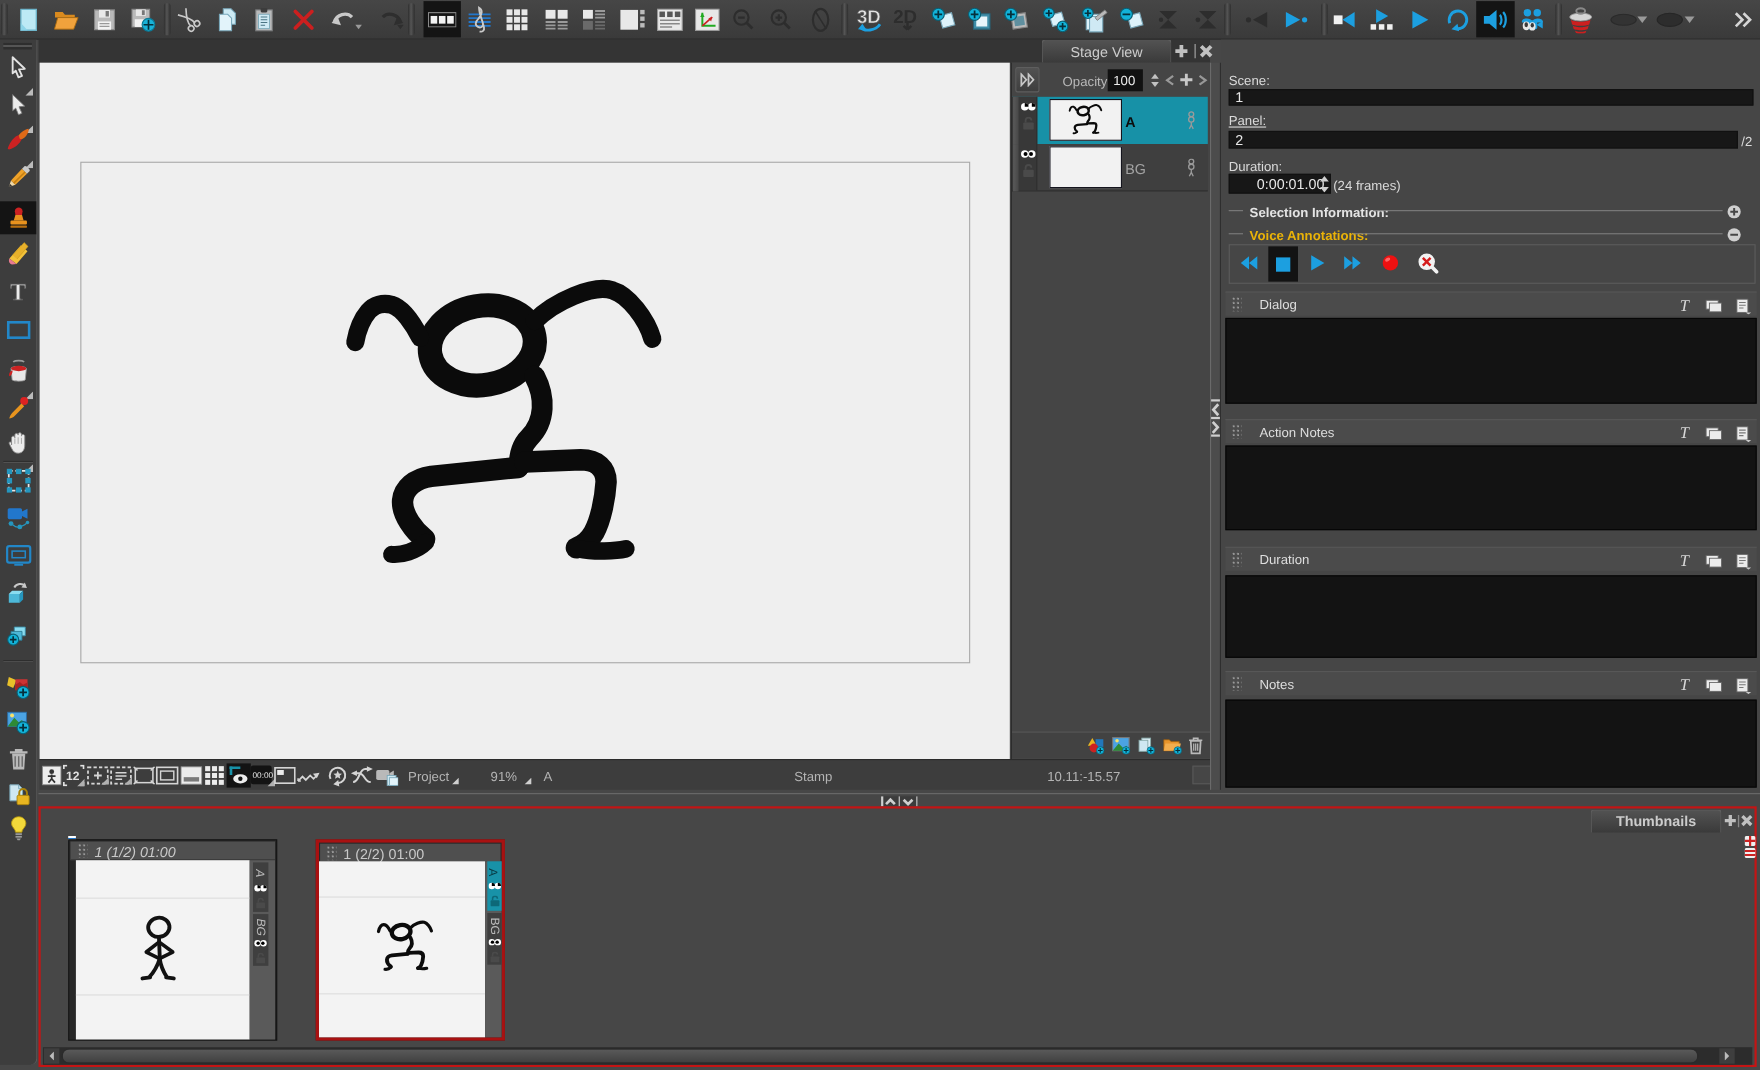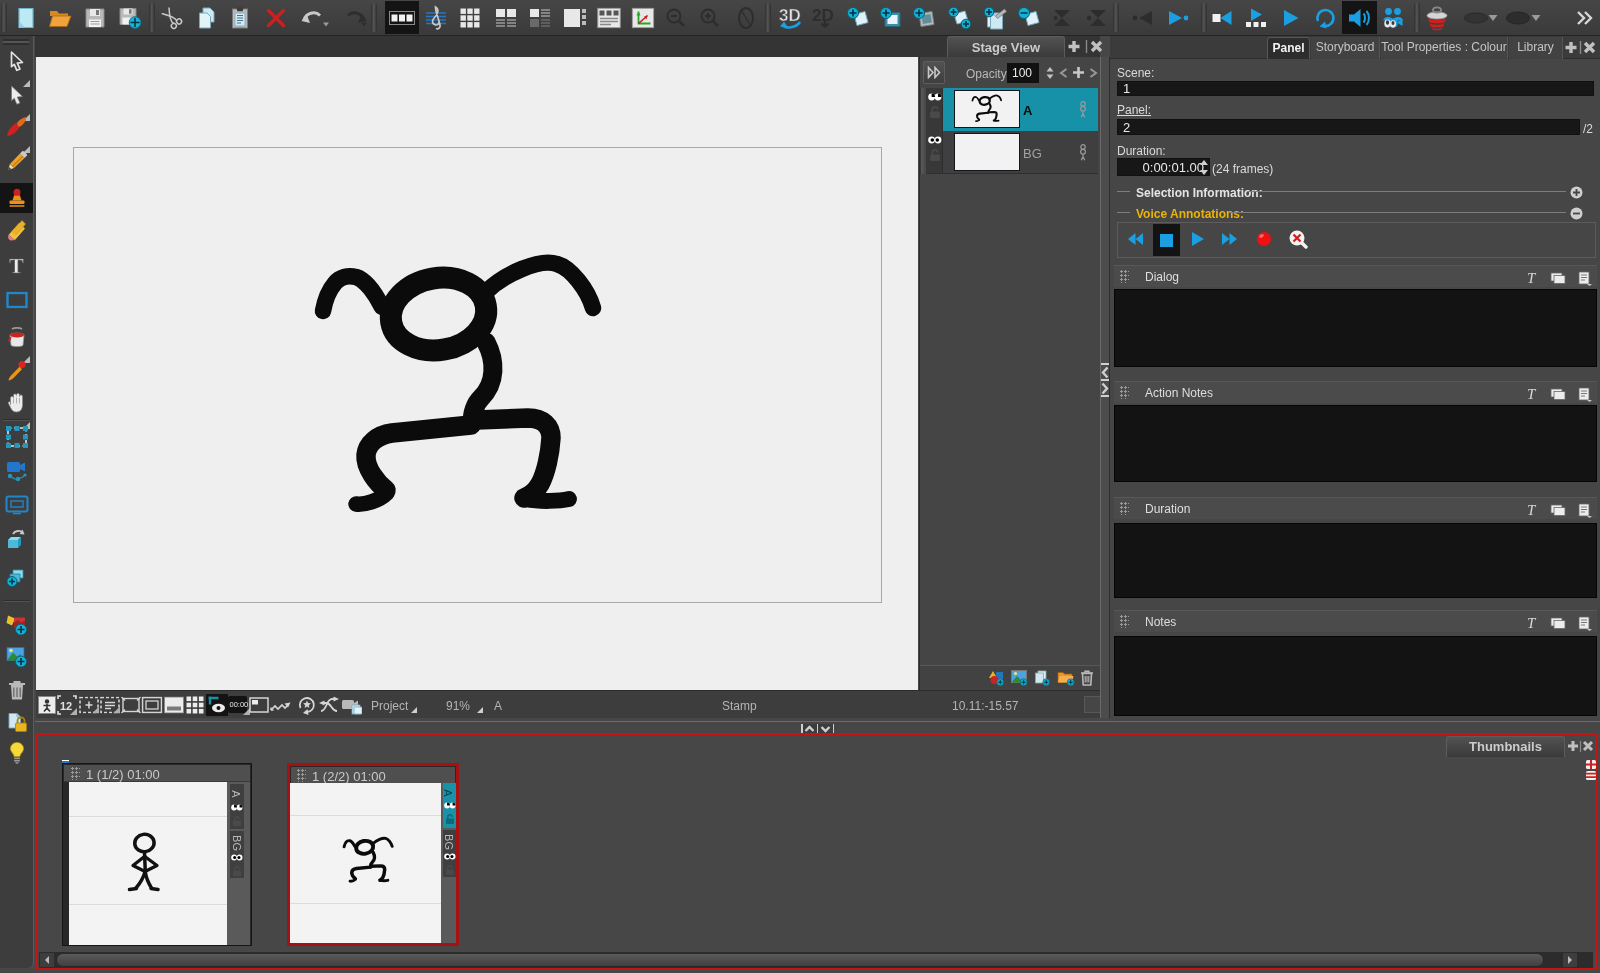--- a/index.html
+++ b/index.html
@@ -21,21 +21,21 @@
 #leftbar { left:0; top:36px; width:34px; height:932px; background:#3d3d3d;
   border-right:1px solid #5a5a5a; border-radius:0 0 6px 0; }
 .licon { position:absolute; left:50%; transform:translate(-50%,-50%); }
 .ldark { position:absolute; left:0; width:33px; background:#141414; }
 .lsep { position:absolute; left:3px; width:27px; height:2px; background:#2e2e2e; border-bottom:1px solid #525252;}
 
 
 #stagetabs { left:35px; top:36px; width:1065px; height:21px; background:#343434; }
 .tab { position:absolute; top:0px; height:21px; white-space:nowrap; background:linear-gradient(#525252,#3a3a3a);
   border:1px solid #5d5d5d; border-bottom:none; border-radius:3px 3px 0 0;
-  color:#cccccc; font-size:13px; font-weight:bold; text-align:center; }
+  color:#cccccc; font-size:13px; font-weight:normal; text-align:center; }
 #canvas { left:36px; top:57px; width:882px; height:633px; background:#efefef; }
 #frame { position:absolute; left:37px; top:90px; width:809px; height:456px; border:1px solid #a8a8a8; }
 
 
 #layers { left:919px; top:57px; width:181px; height:633px; background:#454545; border-left:1px solid #2c2c2c;}
 #opacrow { position:absolute; left:0; top:0; width:181px; height:31px; background:#454545; }
 .lrow { position:absolute; left:0; width:178px; height:43px; }
 .lrow .thumb { position:absolute; left:34px; top:2px; width:66px; height:38px; background:#f2f2f2; border:1px solid #15151e; }
 .eyecol { position:absolute; left:0; top:0; width:23px; height:43px; background:#383838; border-right:1px solid #2e2e2e;}
 .egut { position:absolute; left:1px; top:0; width:5px; height:43px; background:linear-gradient(90deg,#5a5a5a,#474747); }
@@ -709,31 +709,20 @@
         <path d="M6.5 1.5 L2 6.5 L6.5 11.5" stroke="#cfcfcf" stroke-width="2.4" fill="none"></path>
       </svg>
     <div style="position:absolute; left:0px; top:322px; width:8px; height:2px; background:#cfcfcf;"></div>
     <svg style="position:absolute; left:0px; top:325px;" width="8" height="13" viewBox="0 0 8 13">
         <path d="M1.5 1.5 L6 6.5 L1.5 11.5" stroke="#cfcfcf" stroke-width="2.4" fill="none"></path>
       </svg>
     <div style="position:absolute; left:0px; top:338px; width:8px; height:2px; background:#cfcfcf;"></div>
   </div>
 
   <div class="abs" id="rightpanel">
-    <div id="rtabs">
-      <div class="rtab active" style="left:157px; width:43px; line-height:21px;">Panel</div>
-      <div class="rtab" style="left:201px; width:69px; line-height:20px;">Storyboard</div>
-      <div class="rtab" style="left:271px; width:127px; line-height:20px;">Tool Properties : Colour</div>
-      <div class="rtab" style="left:399px; width:54px; line-height:20px;">Library</div>
-      <svg class="abs" style="left:454px; top:4px;" width="34" height="15" viewBox="0 0 34 15">
-        <path d="M7 2 v11 M1.5 7.5 h11" stroke="#c0c0c0" stroke-width="3.4"></path>
-        <path d="M16.5 1 v13" stroke="#8a8a8a" stroke-width="1.4"></path>
-        <path d="M21 3 l9 9 M30 3 l-9 9" stroke="#c0c0c0" stroke-width="3.4"></path>
-      </svg>
-    </div>
     <div class="rlabel" style="top:30px;">Scene:</div>
     <div class="rinput" style="top:45px; width:477px; height:15px; line-height:14px;">1</div>
     <div class="rlabel" style="top:67px;text-decoration:underline;">Panel:</div>
     <div class="rinput" style="top:83px; width:463px; height:16px; line-height:15px;">2</div>
     <div class="rlabel" style="left:473px; top:86px;">/2</div>
     <div class="rlabel" style="top:108px;">Duration:</div>
     <div class="rinput" style="top:122px; width:93px; height:18px; line-height:17px; text-align:right;">0:00:01.00</div>
     <svg class="abs" style="left:89px; top:124px;" width="10" height="15" viewBox="0 0 10 15">
       <path d="M5 0 L9 5 H1 Z" fill="#cfcfcf"></path>
         <path d="M5 15 L1 10 H9 Z" fill="#cfcfcf"></path>
@@ -857,21 +846,21 @@
     <svg class="abs" style="left:1549px; top:25px;" width="10" height="9" viewBox="0 0 10 9">
       <rect x="0" y="0" width="10" height="9" rx="1.5" fill="#f0f0f0"></rect>
       <path d="M5 0 V9 M0 4.5 H10" stroke="#c22" stroke-width="2"></path>
     </svg>
     <svg class="abs" style="left:1549px; top:36px;" width="10" height="9" viewBox="0 0 10 9">
       <rect x="0" y="0" width="10" height="9" rx="1.5" fill="#f0f0f0"></rect>
       <path d="M0 2.7 H10 M0 6.2 H10" stroke="#c22" stroke-width="1.8"></path>
     </svg>
 
     <div class="abs" style="left:25px; top:25px; width:7px; height:6px; background:repeating-linear-gradient(#fff 0 1.5px,#2277cc 1.5px 3px);"></div>
-    <div class="panelbox" style="left:25px; width:190px; height:183px;">
+    <div class="panelbox" style="left:25px; width:190px; height:183px;font-style:italic;">
       <div class="phead">
           <div class="dots" style="left:7px; top:2px;"></div>
           <span style="position:absolute; left:22px; top:2px;">1 (1/2) 01:00</span>
         </div>
       <div class="pimg" style="left:6px; top:18px; width:158px; height:163px;">
         <div class="fline" style="top:34px;"></div>
         <div class="fline" style="top:122px;"></div>
         <svg style="position:absolute; left:50px; top:44px; overflow:visible;" width="50" height="90" viewBox="0 0 50 90">
             <use href="#stander"></use>
           </svg>

